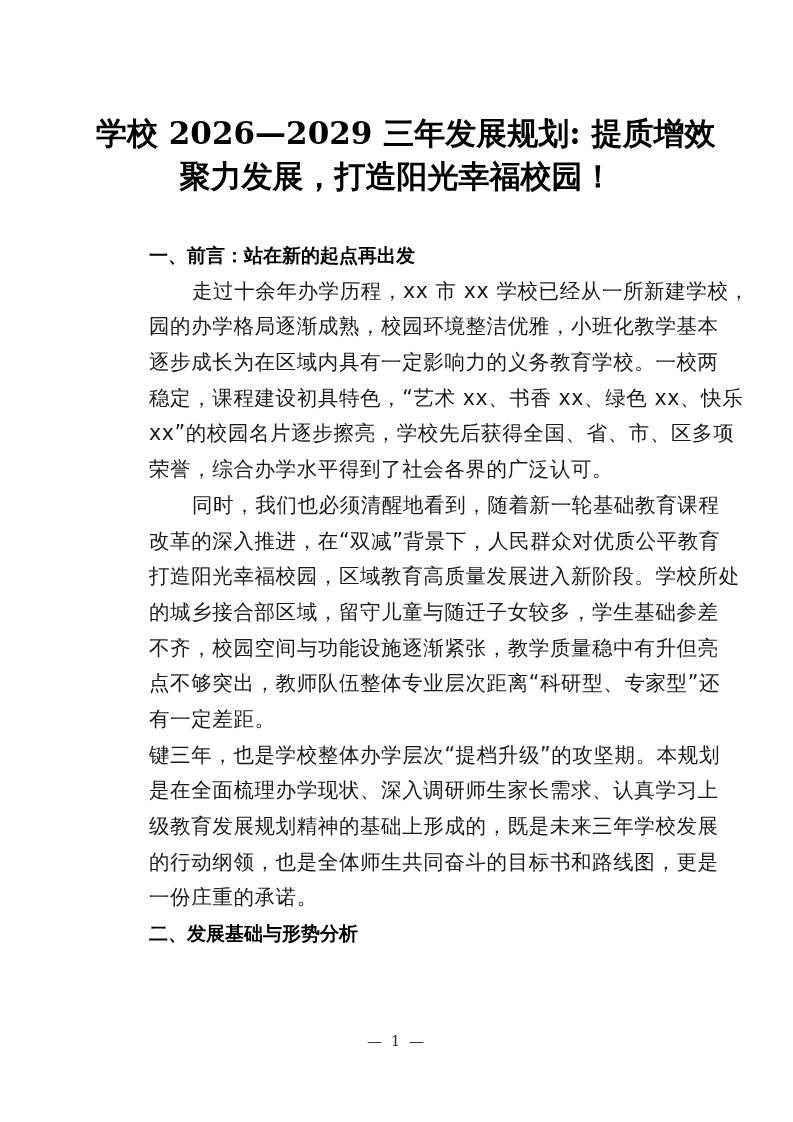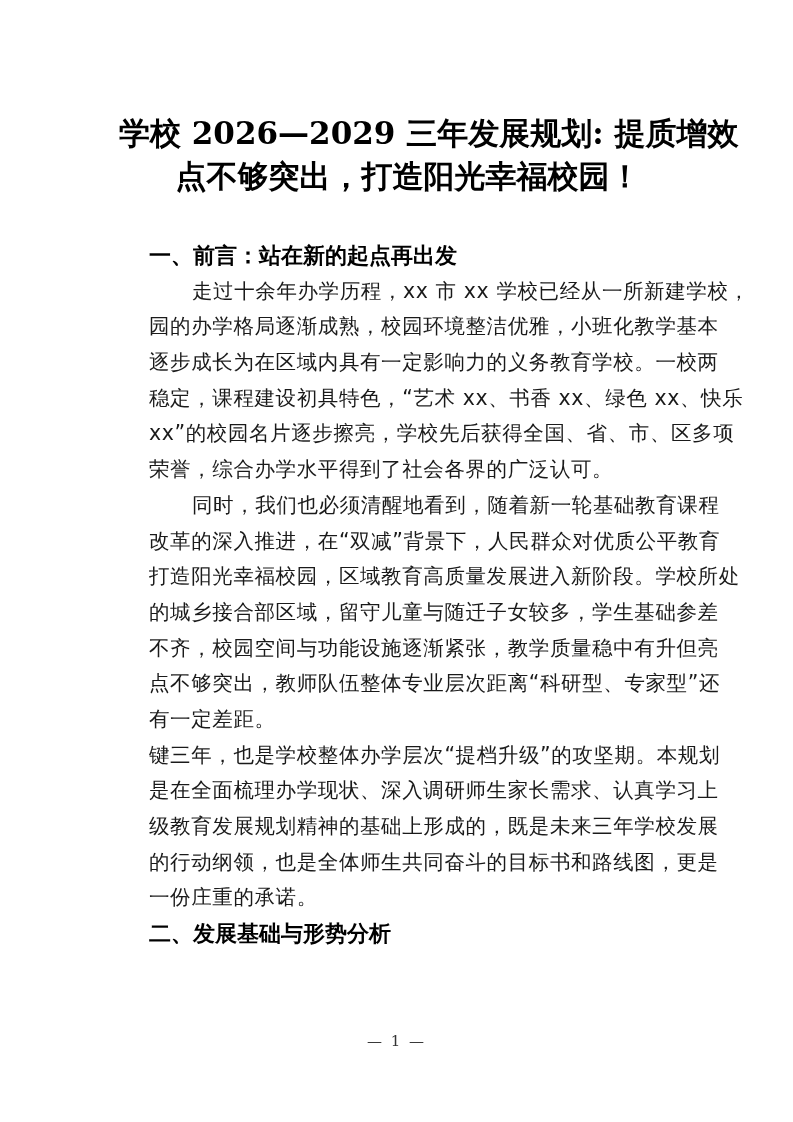--- a/index.html
+++ b/index.html
@@ -30,36 +30,35 @@
       font-family: "DejaVu Serif", "Liberation Serif", serif;
       font-weight: bold;
       font-size: 31px;
       line-height: 43px;
       color: #000000;
       letter-spacing: 0px;
     }
     .title .line {
       display: block;
       white-space: nowrap;
-      margin-left: 23px;
     }
     .content {
       position: absolute;
       left: 106px;
       top: 238px;
       width: 583px;
       font-family: "DejaVu Sans", "Liberation Sans", sans-serif;
       font-size: 20.5px;
       line-height: 35.7px;
       color: #1a1a1a;
     }
     .heading {
       font-family: "DejaVu Sans", "Liberation Sans", sans-serif;
       font-weight: bold;
-      font-size: 22px;
+      font-size: 19px;
       color: #000000;
       margin: 0;
       padding-left: 43px;
       height: 35.7px;
       line-height: 35.7px;
     }
     .para {
       margin: 0;
       text-indent: 43px;
       text-align: justify;
@@ -92,21 +91,21 @@
       letter-spacing: 2px;
     }
   </style>
 </head>
 <body>
 
 <div class="page">
 
   <div class="title">
     <span class="line">学校 2026—2029 三年发展规划: 提质增效</span>
-    <span class="line">点不够突出，打造阳光幸福校园！</span>
+    <span class="line">聚力发展，打造阳光幸福校园！</span>
   </div>
 
   <div class="content">
 
     <h2 class="heading">一、前言：站在新的起点再出发</h2>
 
     <div class="para">
       <span class="line first">走过十余年办学历程，xx 市 xx 学校已经从一所新建学校，</span>
       <span class="line">园的办学格局逐渐成熟，校园环境整洁优雅，小班化教学基本</span>
       <span class="line">逐步成长为在区域内具有一定影响力的义务教育学校。一校两</span>

